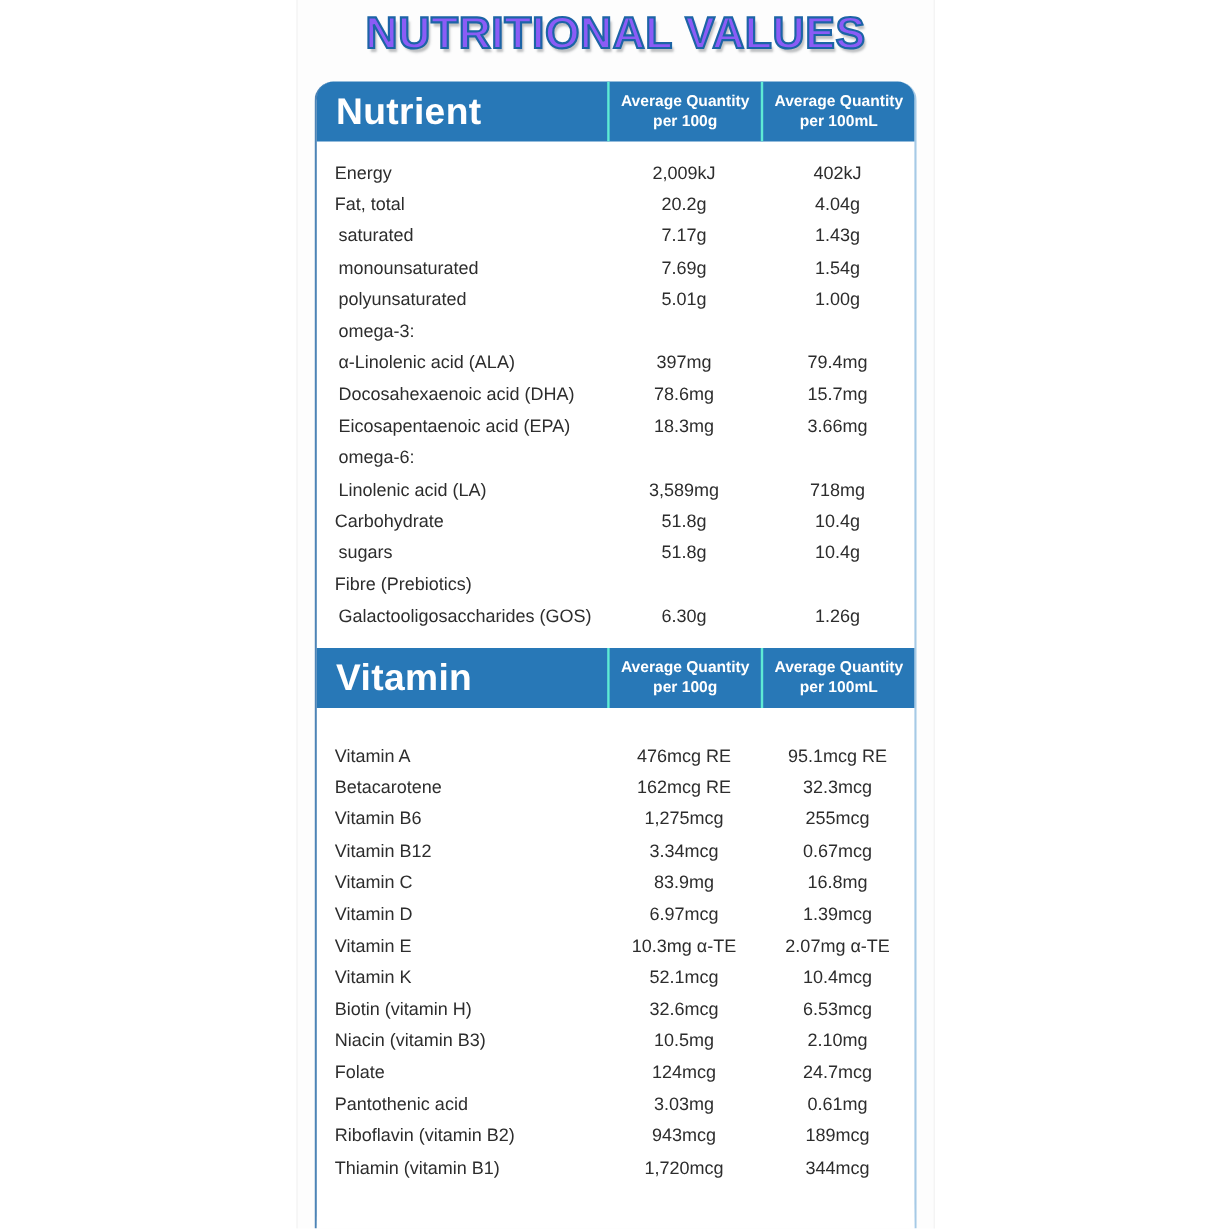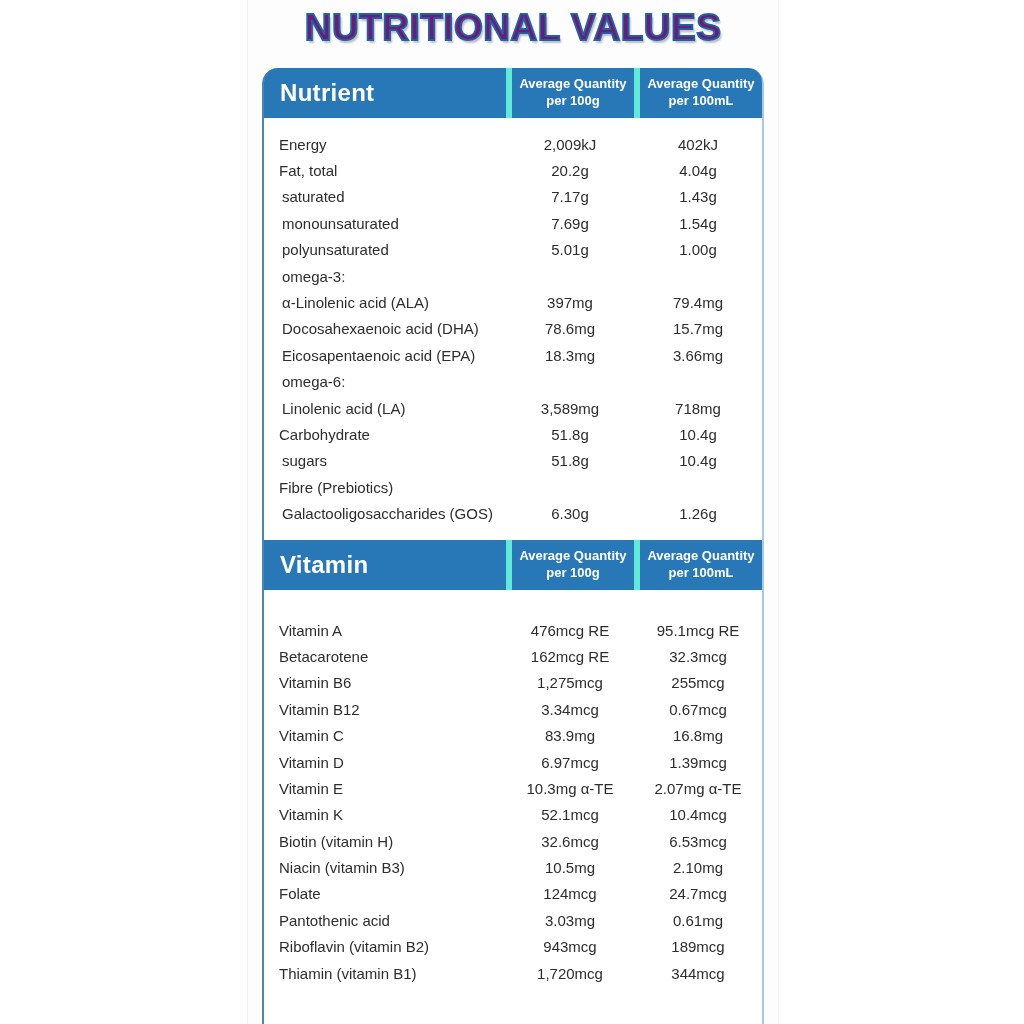--- a/index.html
+++ b/index.html
@@ -9,45 +9,45 @@
   .canvas { position:relative; width:1024px; height:1024px; background:#ffffff; overflow:hidden; }
 
   .panel {
     position:absolute; left:247px; top:0; width:532px; height:1024px;
     background:#fdfdfd; border-left:1px solid #f2f2f2; border-right:1px solid #f2f2f2;
   }
 
   .title {
     position:absolute; top:7px; left:0; width:100%; text-align:center;
     font-size:37px; font-weight:bold; letter-spacing:0.5px;
-    color:#701a75;
+    color:#8b5cf6;
     -webkit-text-stroke:1.8px #1c64a6;
     text-shadow:2px 3px 2px rgba(90,95,100,0.40);
     white-space:nowrap;
   }
 
   .card {
     position:absolute; left:14px; top:68px; width:502px; height:956px;
     background:#ffffff;
     border-left:2px solid #4d84b6; border-right:2px solid #a6cae6;
     border-top-left-radius:16px; border-top-right-radius:16px;
   }
 
   .thead {
     display:flex; height:50px; background:#2878b7; color:#ffffff; align-items:stretch;
   }
   .thead.rounded { border-top-left-radius:14px; border-top-right-radius:14px; overflow:hidden; }
   .th-main {
     width:242px; display:flex; align-items:center; padding-left:16px;
-    font-size:24px; font-weight:bold; letter-spacing:0.3px;
+    font-size:31px; font-weight:bold; letter-spacing:0.3px;
   }
   .th-col {
     flex:1; display:flex; flex-direction:column; align-items:center; justify-content:center;
     font-size:13px; font-weight:bold; line-height:1.3; text-align:center;
-    border-left:6px solid #5eead4;
+    border-left:2px solid #5eead4;
   }
 
   .tbody { padding-top:13px; }
   .tbody.vitamin-body { padding-top:27px; }
   .section-vitamin { margin-top:13px; }
 
   .row { display:flex; height:26.4px; align-items:center; }
   .cell { font-size:15px; color:#2d2d2d; }
   .cell.label { width:242px; padding-left:15px; white-space:nowrap; overflow:hidden; }
   .row.indent .cell.label { padding-left:18px; }

